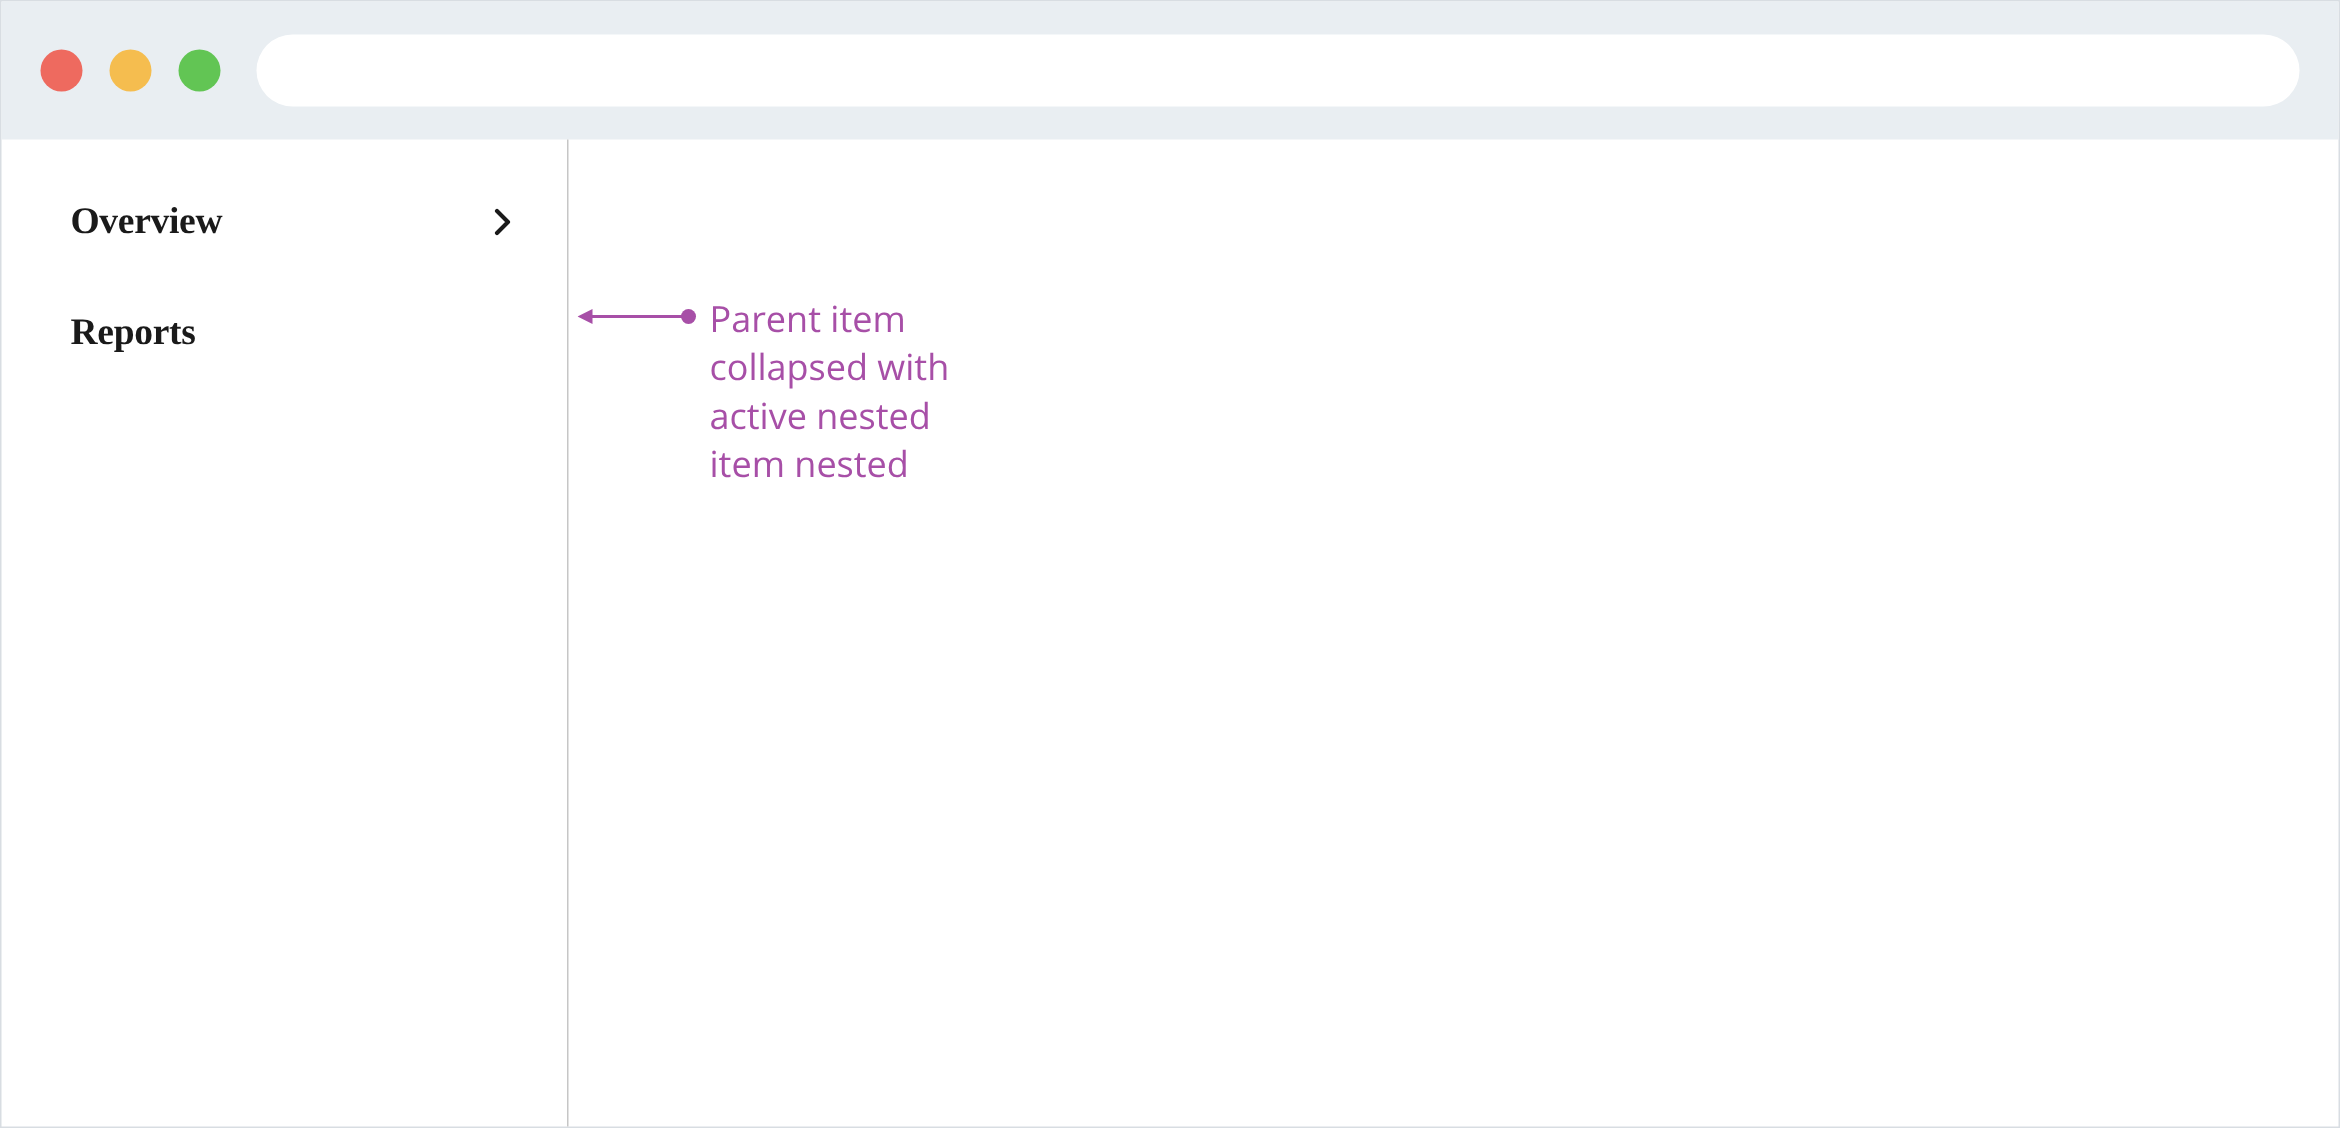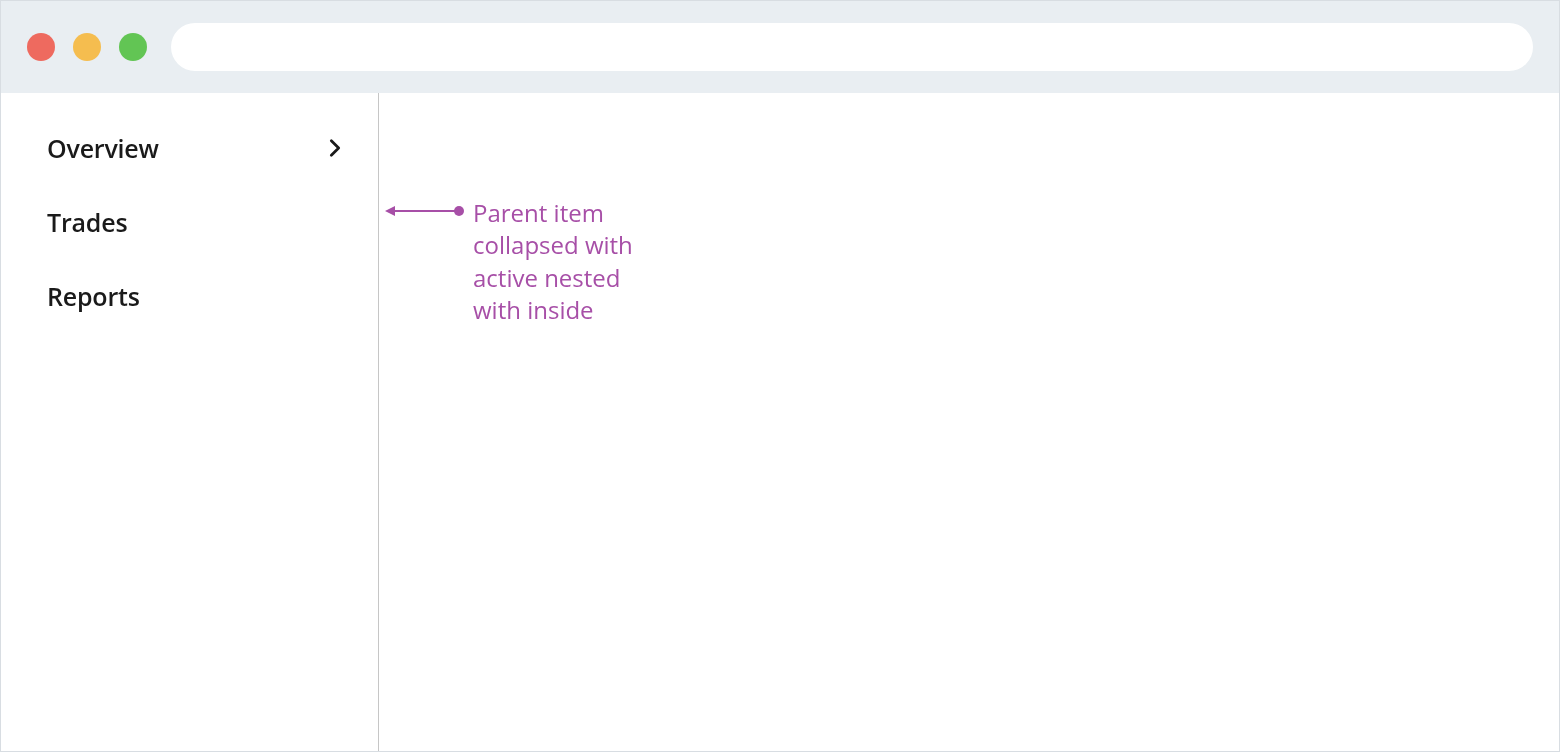--- a/index.html
+++ b/index.html
@@ -55,20 +55,21 @@
       padding-top: 18px;
     }
     .nav-item {
       display: flex;
       align-items: center;
       justify-content: space-between;
       height: 74px;
       padding: 0 32px 0 46px;
       cursor: pointer;
       position: relative;
+      font-family: Liberation Serif, serif;
     }
     .nav-item-label {
       font-size: 25px;
       font-weight: 600;
       color: #1a1a1a;
       letter-spacing: -0.2px;
     }
     .nav-item.active::before {
       content: '';
       position: absolute;
@@ -142,36 +143,33 @@
         <span class="chevron-icon">
           <svg viewBox="0 0 24 24" fill="none" stroke="#1a1a1a" stroke-width="3" stroke-linecap="round" stroke-linejoin="round">
               <polyline points="8 4 16 12 8 20"></polyline>
             </svg>
         </span>
       </div>
 
 
 
 
-      <div class="nav-item">
-        <span class="nav-item-label">Trades</span>
-      </div>
 
       <div class="nav-item">
         <span class="nav-item-label">Reports</span>
       </div>
 
     </nav>
 
     <div class="content">
       <div class="annotation">
         <div class="annotation-arrow">
           <svg width="80" height="16" viewBox="0 0 80 16">
             <line x1="6" y1="8" x2="72" y2="8" stroke="#a74fa7" stroke-width="2"></line>
             <polygon points="0,8 10,3 10,13" fill="#a74fa7"></polygon>
             <circle cx="74" cy="8" r="5" fill="#a74fa7"></circle>
           </svg>
         </div>
-        <div class="annotation-text">Parent item collapsed with active nested with inside</div>
+        <div class="annotation-text">Parent item collapsed with active nested item nested</div>
       </div>
     </div>
   </div>
 </div>
 
 </body></html>

